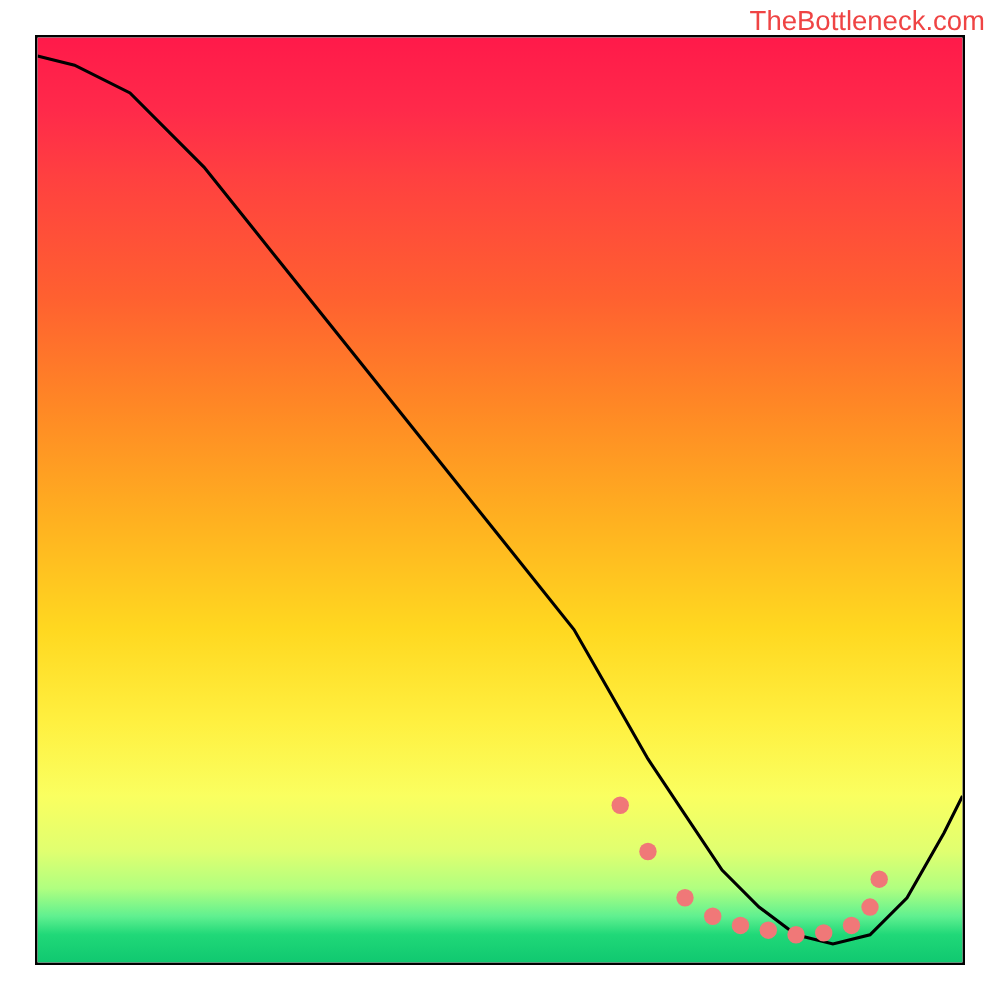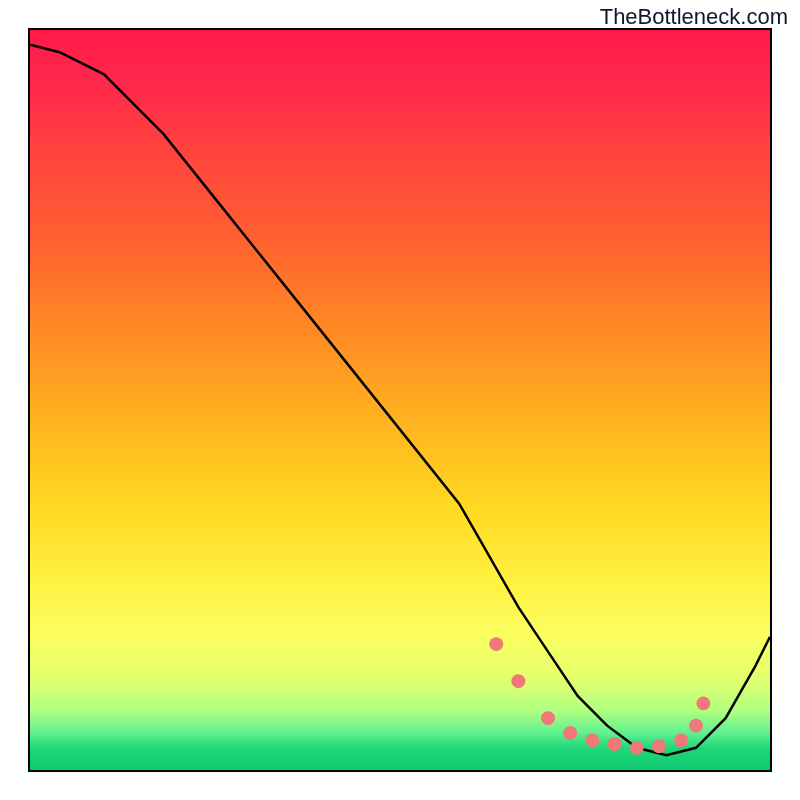--- a/index.html
+++ b/index.html
@@ -8,21 +8,21 @@
     height: 800px;
     background: #fff;
     position: relative;
     font-family: Arial, sans-serif;
   }
   .watermark {
     position: absolute;
     top: 4px;
     right: 12px;
     font-size: 22px;
-    color: #0f172a;
+    color: #ef4444;
     font-weight: 400;
     z-index: 10;
     text-align: right;
   }
   .plot-area {
     position: absolute;
     left: 28px;
     top: 28px;
     width: 744px;
     height: 744px;

